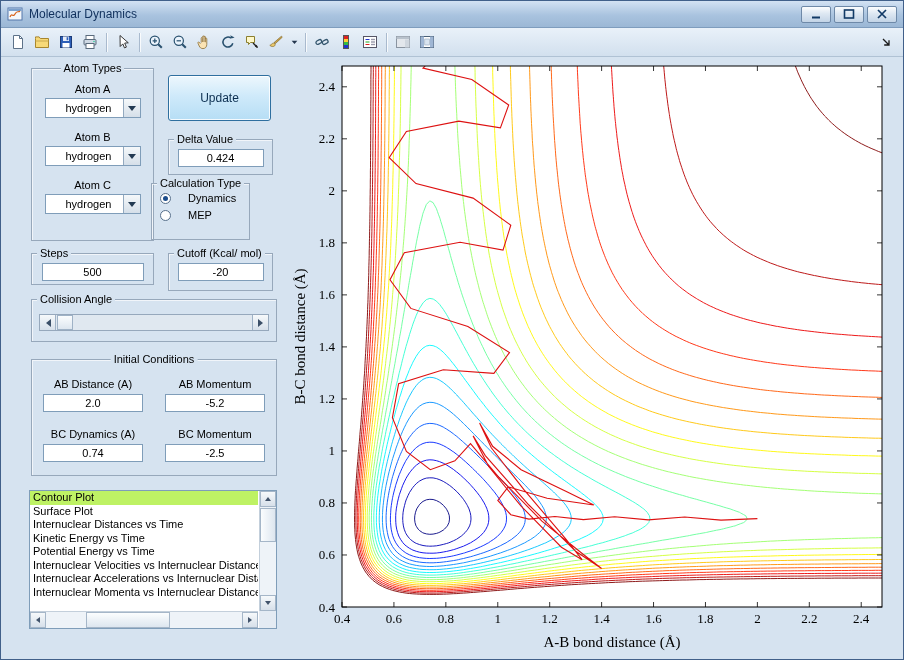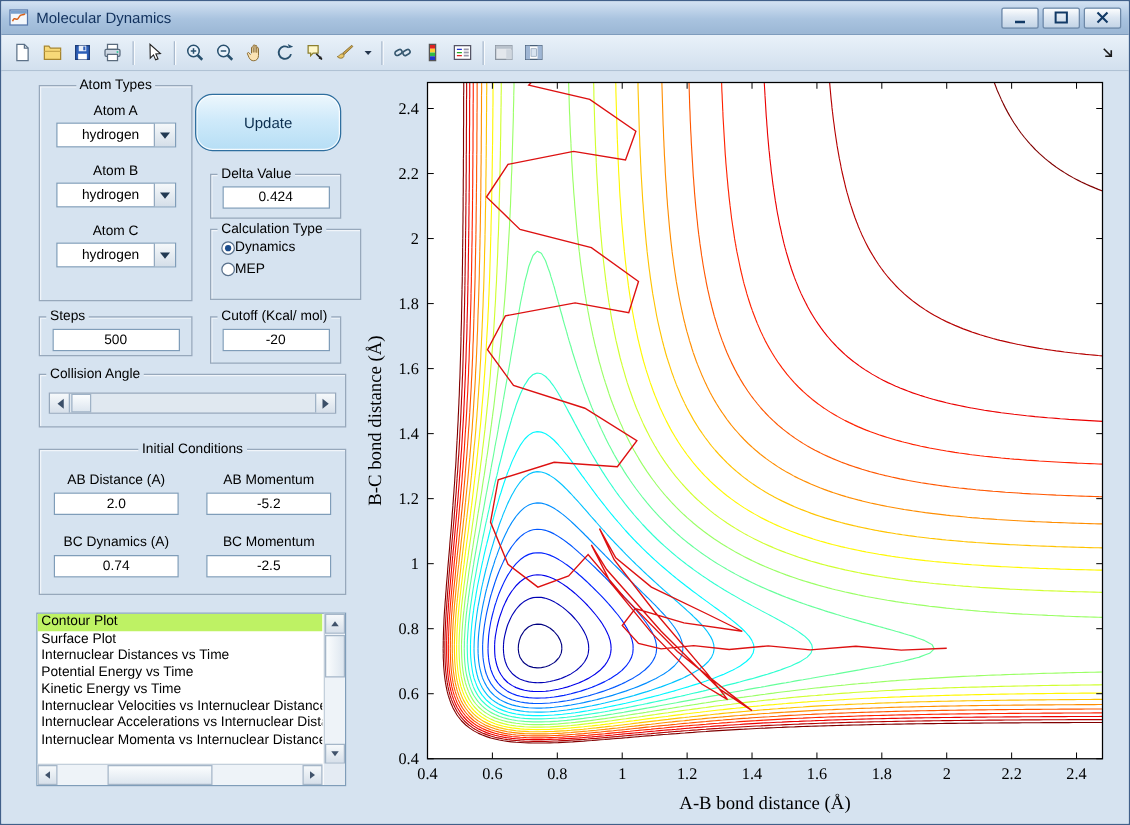--- a/index.html
+++ b/index.html
@@ -28,26 +28,26 @@
   .panel-title.centered{left:50%;transform:translateX(-50%)}
   .panel-title.left{left:5px}
 
   .flabel{text-align:center;margin-top:13px}
   .flabel.first{margin-top:14px}
   .combo{width:96px;height:20px;margin:3px auto 0;background:#fff;border:1px solid #7f9db9;display:flex}
   .combo-text{flex:1;line-height:18px;padding-left:20px;overflow:hidden;white-space:nowrap}
   .combo-btn{width:17px;border-left:1px solid #93a9bf;background:linear-gradient(#f5f8fa,#d5dfe9);display:flex;align-items:center;justify-content:center}
   .caret{width:0;height:0;border:4px solid transparent;border-top:5px solid #233a52;margin-top:5px}
 
-  .update-btn{position:absolute;left:155px;top:18px;width:117px;height:46px;border:1px solid #2f6f9f;border-radius:14px;background:linear-gradient(#edf7fd,#cfeafa 45%,#b6def5);font:12px "Liberation Sans",sans-serif;color:#0c2f50;box-shadow:inset 0 0 0 1px rgba(255,255,255,.85)}
+  .update-btn{position:absolute;left:167px;top:18px;width:103px;height:46px;border:1px solid #2f6f9f;border-radius:3px;background:linear-gradient(#edf7fd,#cfeafa 45%,#b6def5);font:12px "Liberation Sans",sans-serif;color:#0c2f50;box-shadow:inset 0 0 0 1px rgba(255,255,255,.85)}
 
   .edit{display:block;background:#fff;border:1px solid #7f9db9;height:18px;text-align:center;font:11px "Liberation Sans",sans-serif;padding:0}
   .edit.centered{margin:9px auto 0}
 
-  .radio-row{display:flex;align-items:center;gap:0;margin:5px 0 0 8px}
+  .radio-row{display:flex;align-items:center;gap:17px;margin:5px 0 0 8px}
   .radio-row.first{margin-top:8px}
   .radio{width:11px;height:11px;border-radius:50%;border:1px solid #59718c;background:#fff;position:relative;flex:none}
   .radio.checked:after{content:"";position:absolute;left:2px;top:2px;width:5px;height:5px;border-radius:50%;background:#1c4d8c}
 
   .slider{position:absolute;left:7px;right:7px;top:14px;height:17px;border:1px solid #96a8bc;background:#e0e8f0}
   .sbtn{position:absolute;top:0;width:16px;height:15px;background:linear-gradient(#f6f9fb,#d7e0ea);border:0;display:flex;align-items:center;justify-content:center}
   .sbtn.left{left:0;border-right:1px solid #9fb2c6}
   .sbtn.right{right:0;border-left:1px solid #9fb2c6}
   .arr-l{width:0;height:0;border:4px solid transparent;border-right:5px solid #3b4f68;margin-right:3px}
   .arr-r{width:0;height:0;border:4px solid transparent;border-left:5px solid #3b4f68;margin-left:3px}
@@ -273,21 +273,21 @@
       </div>
     </div>
 
     <button class="update-btn">Update</button>
 
     <div class="panel" style="left:167px;top:82px;width:105px;height:36px">
       <span class="panel-title left">Delta Value</span>
       <input class="edit centered" style="width: 86px;" value="0.424">
     </div>
 
-    <div class="panel" style="left:167px;top:126px;width:121px;height:57px">
+    <div class="panel" style="left:150px;top:126px;width:99px;height:57px">
       <span class="panel-title left">Calculation Type</span>
       <label class="radio-row first">
         <span class="radio checked"></span>
         <span>Dynamics</span>
       </label>
       <label class="radio-row">
         <span class="radio"></span>
         <span>MEP</span>
       </label>
     </div>
@@ -327,22 +327,22 @@
         <input class="edit" value="0.74" style="">
         <input class="edit" value="-2.5" style="">
       </div>
     </div>
 
     <div class="listbox">
       <div class="list-items" id="list-items">
           <div class="list-item selected">Contour Plot</div>
           <div class="list-item">Surface Plot</div>
           <div class="list-item">Internuclear Distances vs Time</div>
+          <div class="list-item">Kinetic Energy vs Time</div>
           <div class="list-item">Potential Energy vs Time</div>
-          <div class="list-item">Kinetic Energy vs Time</div>
           <div class="list-item">Internuclear Velocities vs Internuclear Distance</div>
           <div class="list-item">Internuclear Accelerations vs Internuclear Distance</div>
           <div class="list-item">Internuclear Momenta vs Internuclear Distance</div>
         </div>
       <div class="vscroll">
         <span class="vbtn up">
             <i class="tri-up"></i>
           </span>
         <span class="vthumb"></span>
         <span class="vbtn down">

